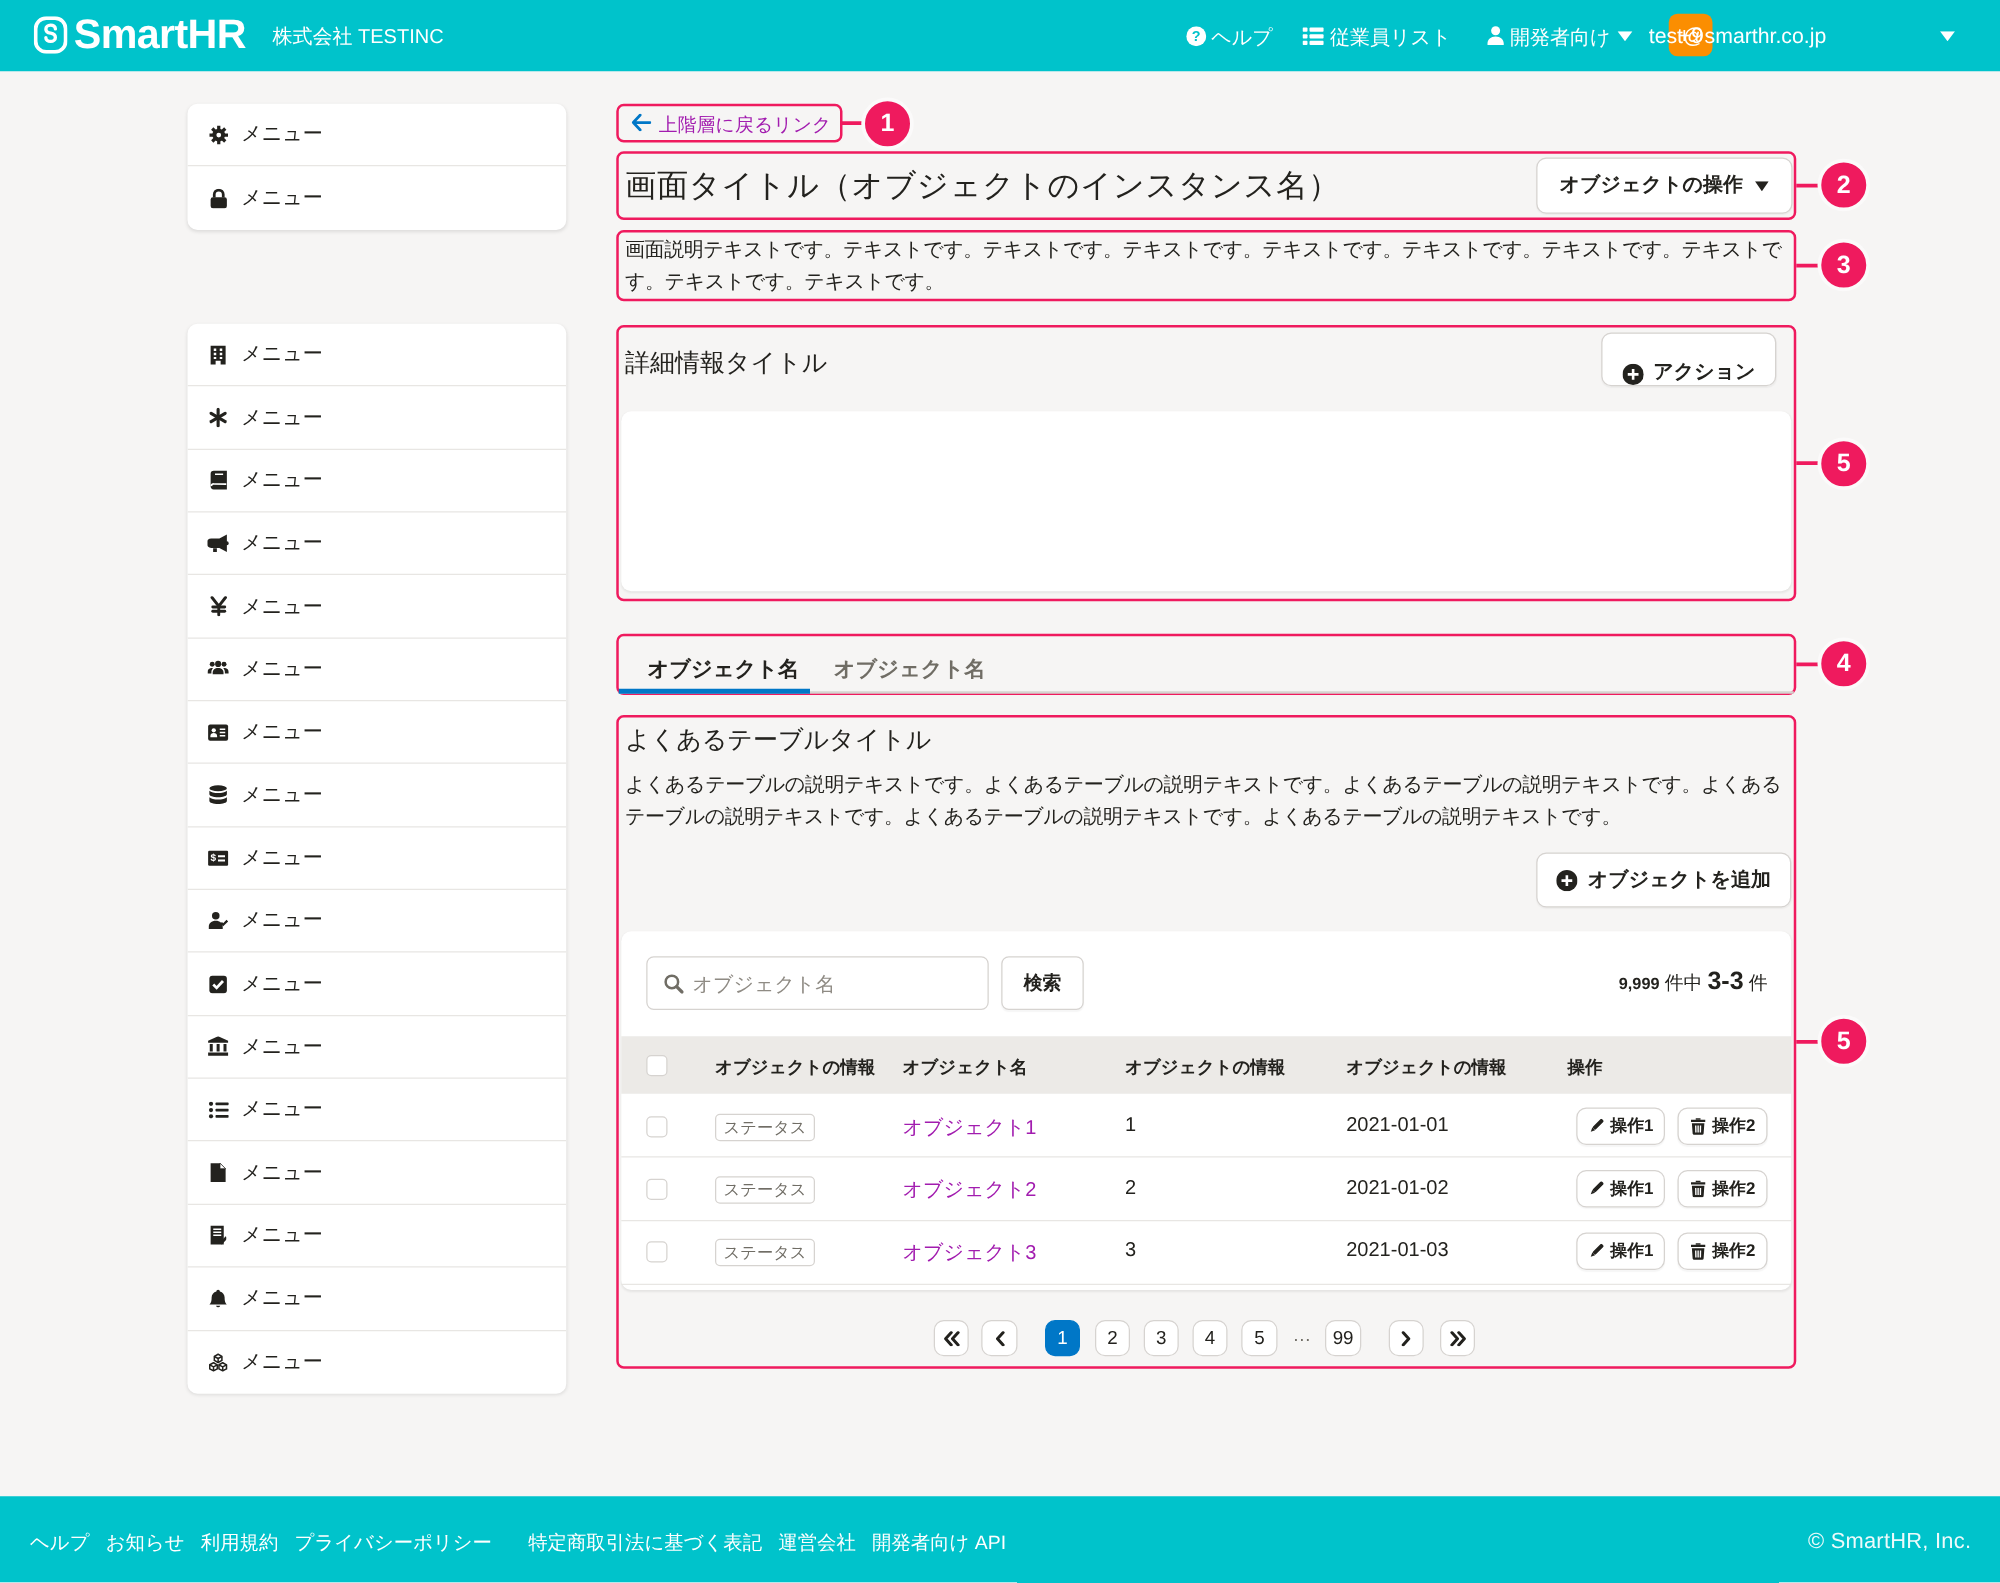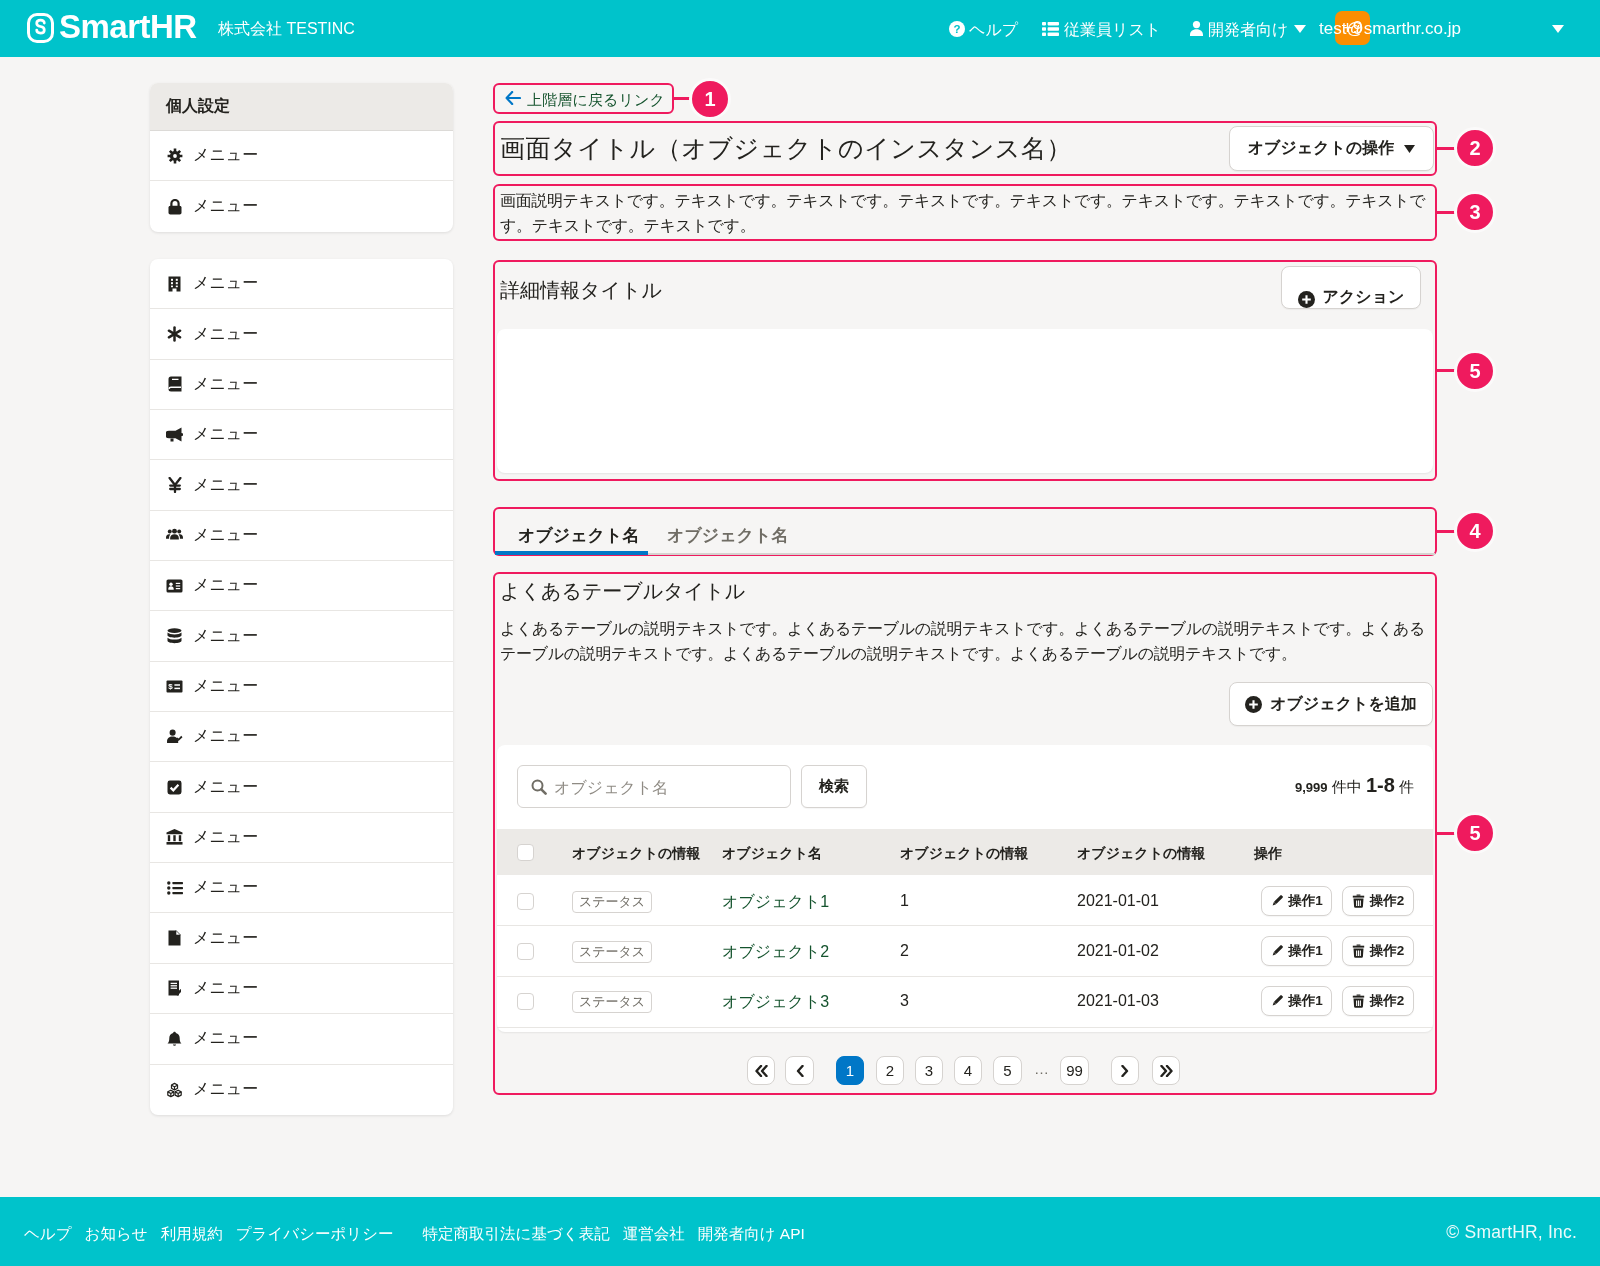--- a/index.html
+++ b/index.html
@@ -26,21 +26,21 @@
 
 .anno { position:absolute; border:2px solid #ef1a5e; border-radius:6px; }
 .acircle { position:absolute; width:42px; height:42px; border-radius:50%; background:#ef1a5e; color:#fff; font-size:20px; font-weight:bold; display:flex; align-items:center; justify-content:center; border:3px solid #fbfafa; }
 .aline { position:absolute; height:3px; background:#ef1a5e; }
 
 .btn { position:absolute; background:#fff; border:1px solid #d6d3d0; border-radius:8px; font-weight:bold; color:#23221e; display:flex; align-items:center; justify-content:center; box-shadow:0 1px 1px rgba(0,0,0,0.04); }
 .chip { position:absolute; background:#fff; border:1px solid #d6d3d0; border-radius:4px; color:#706d65; font-size:13px; display:flex; align-items:center; justify-content:center; }
 .cbx { position:absolute; width:17px; height:17px; background:#fff; border:1.5px solid #d6d3d0; border-radius:4px; }
 .pg { position:absolute; height:29px; background:#fff; border:1px solid #d6d3d0; border-radius:8px; color:#23221e; font-size:15px; display:flex; align-items:center; justify-content:center; top:1056px; }
 .t16 { position:absolute; font-size:16px; color:#23221e; }
-.link { color:#14532d; }
+.link { color:#a21caf; }
 </style>
 </head>
 <body>
 
 <div class="bar" style="top:0; height:57px;"></div>
 <svg class="abs" style="left:27px; top:13px;" width="27" height="30" viewBox="0 0 27 30">
     <rect x="1.5" y="1.5" width="24" height="27" rx="8.5" fill="none" stroke="#fff" stroke-width="3"></rect>
     <path d="M17.3 10.1 C17.3 8.3 15.7 7.1 13.5 7.1 C11.3 7.1 9.7 8.4 9.7 10.3 C9.7 12.2 11.2 13.1 13.5 13.5 C15.8 13.9 17.3 15 17.3 16.9 C17.3 18.8 15.7 20.1 13.5 20.1 C11.3 20.1 9.7 18.9 9.7 17.1" fill="none" stroke="#fff" stroke-width="2.7" stroke-linecap="round"></path>
   </svg>
 <div class="logo-word">SmartHR</div>
@@ -75,21 +75,20 @@
 <div class="hitem" style="left:1319px; top:19px; font-size:17px;">test@smarthr.co.jp</div>
 <svg class="abs" style="left:1552px; top:25px;" width="12" height="8" viewBox="0 0 12 8">
     <path d="M0 0h12L6 8z" fill="#fff"></path>
   </svg>
 
 <div class="bar" style="top:1197px; height:69px;"></div>
 <div class="hitem" style="left:24px; top:1224px; font-size:15.5px;">ヘルプ<span style="margin-left:13px;">お知らせ</span><span style="margin-left:13px;">利用規約</span><span style="margin-left:13px;">プライバシーポリシー</span><span style="margin-left:13px;padding-left:16px;">特定商取引法に基づく表記</span><span style="margin-left:13px;">運営会社</span><span style="margin-left:13px;">開発者向け API</span></div>
 <div class="hitem" style="right:23px; top:1222px; font-size:17.5px; letter-spacing:0.2px; opacity:0.93;">© SmartHR, Inc.</div>
 
 <div class="side-card" style="top:83px;">
-  <div class="side-head">個人設定</div>
   <div class="side-item"><span class="ic">
         <svg width="16" height="16" viewBox="0 0 16 16">
           <g stroke="#23221e" stroke-width="2.6">
             <line x1="8" y1="0.6" x2="8" y2="4"></line>
             <line x1="8" y1="12" x2="8" y2="15.4"></line>
             <line x1="0.6" y1="8" x2="4" y2="8"></line>
             <line x1="12" y1="8" x2="15.4" y2="8"></line>
             <line x1="2.8" y1="2.8" x2="5.2" y2="5.2"></line>
             <line x1="10.8" y1="10.8" x2="13.2" y2="13.2"></line>
             <line x1="13.2" y1="2.8" x2="10.8" y2="5.2"></line>
@@ -317,21 +316,21 @@
     </svg>オブジェクトを追加</div>
 
 <div class="abs" style="left:497px; top:745px; width:936px; height:287px; background:#fff; border-radius:8px; box-shadow:0 1px 2px rgba(0,0,0,0.07);"></div>
 <div class="abs" style="left:517px; top:765px; width:274px; height:43px; background:#fff; border:1px solid #d6d3d0; border-radius:6px;"></div>
 <svg class="abs" style="left:531px; top:779px;" width="16" height="16" viewBox="0 0 16 16">
     <circle cx="6.5" cy="6.5" r="5" fill="none" stroke="#706d65" stroke-width="2"></circle>
     <path d="M10.3 10.3 L14.6 14.6" stroke="#706d65" stroke-width="2.6" stroke-linecap="round"></path>
   </svg>
 <div class="abs" style="left:554px; top:778px; font-size:16px; color:#8f8b84;">オブジェクト名</div>
 <div class="btn" style="left:801px; top:765px; width:66px; height:43px; font-size:15px; border-radius:6px;">検索</div>
-<div class="abs" style="left:1133px; top:774px; width:281px; text-align:right; font-size:15px;"><b style="font-size:13px;">9,999</b> 件中 <b style="font-size:20px;">1-8</b> 件</div>
+<div class="abs" style="left:1133px; top:774px; width:281px; text-align:right; font-size:15px;"><b style="font-size:13px;">9,999</b> 件中 <b style="font-size:20px;">3-3</b> 件</div>
 
 <div class="abs" style="left:497px; top:829px; width:936px; height:46px; background:#eceae7;"></div>
 <div class="cbx" style="left:517px; top:844px;"></div>
 <div class="abs" style="left:572px; top:845px; font-size:14px; font-weight:bold;">オブジェクトの情報</div>
 <div class="abs" style="left:722px; top:845px; font-size:14px; font-weight:bold;">オブジェクト名</div>
 <div class="abs" style="left:900px; top:845px; font-size:14px; font-weight:bold;">オブジェクトの情報</div>
 <div class="abs" style="left:1077px; top:845px; font-size:14px; font-weight:bold;">オブジェクトの情報</div>
 <div class="abs" style="left:1254px; top:845px; font-size:14px; font-weight:bold;">操作</div>
 
 <div class="abs" style="left:497px; top:925px; width:936px; height:1px; background:#e8e6e3;"></div>

